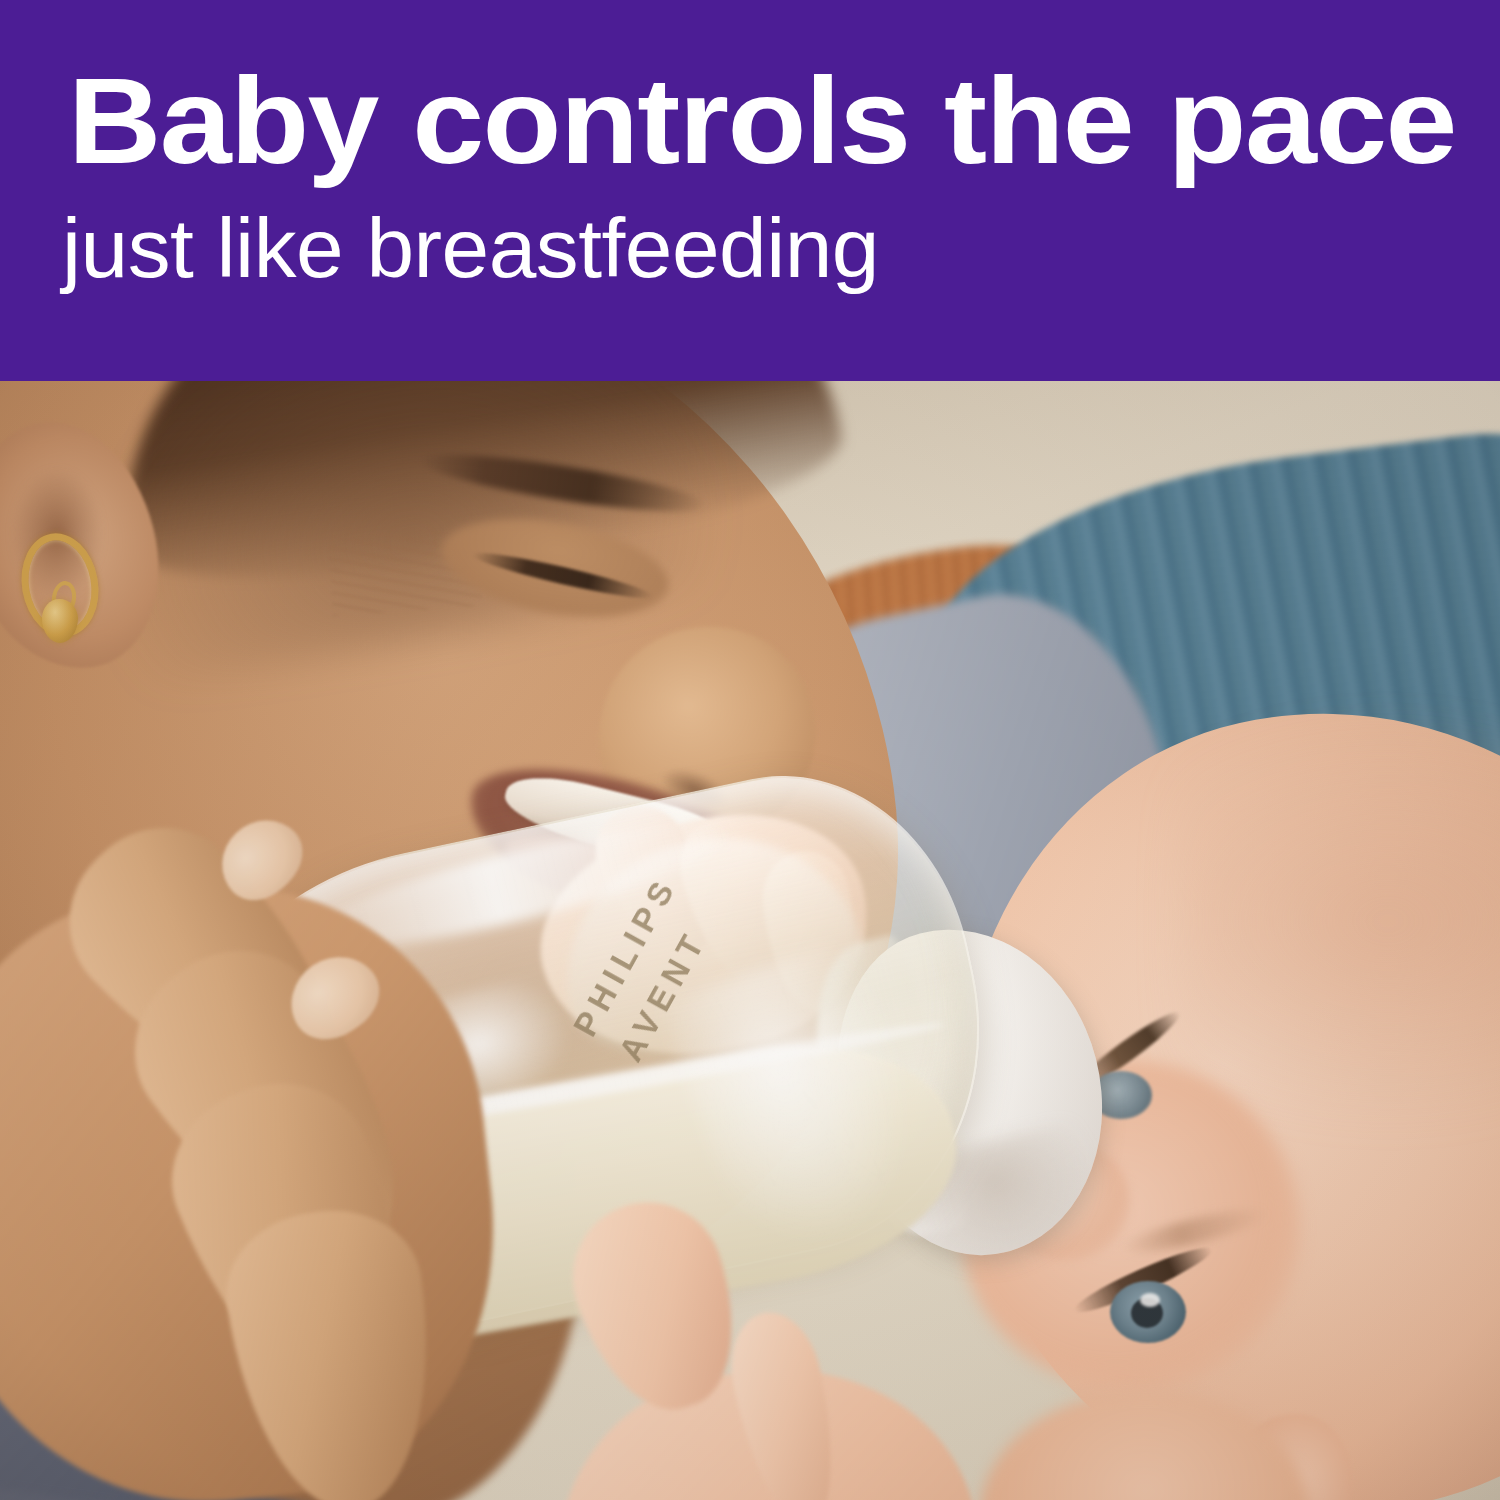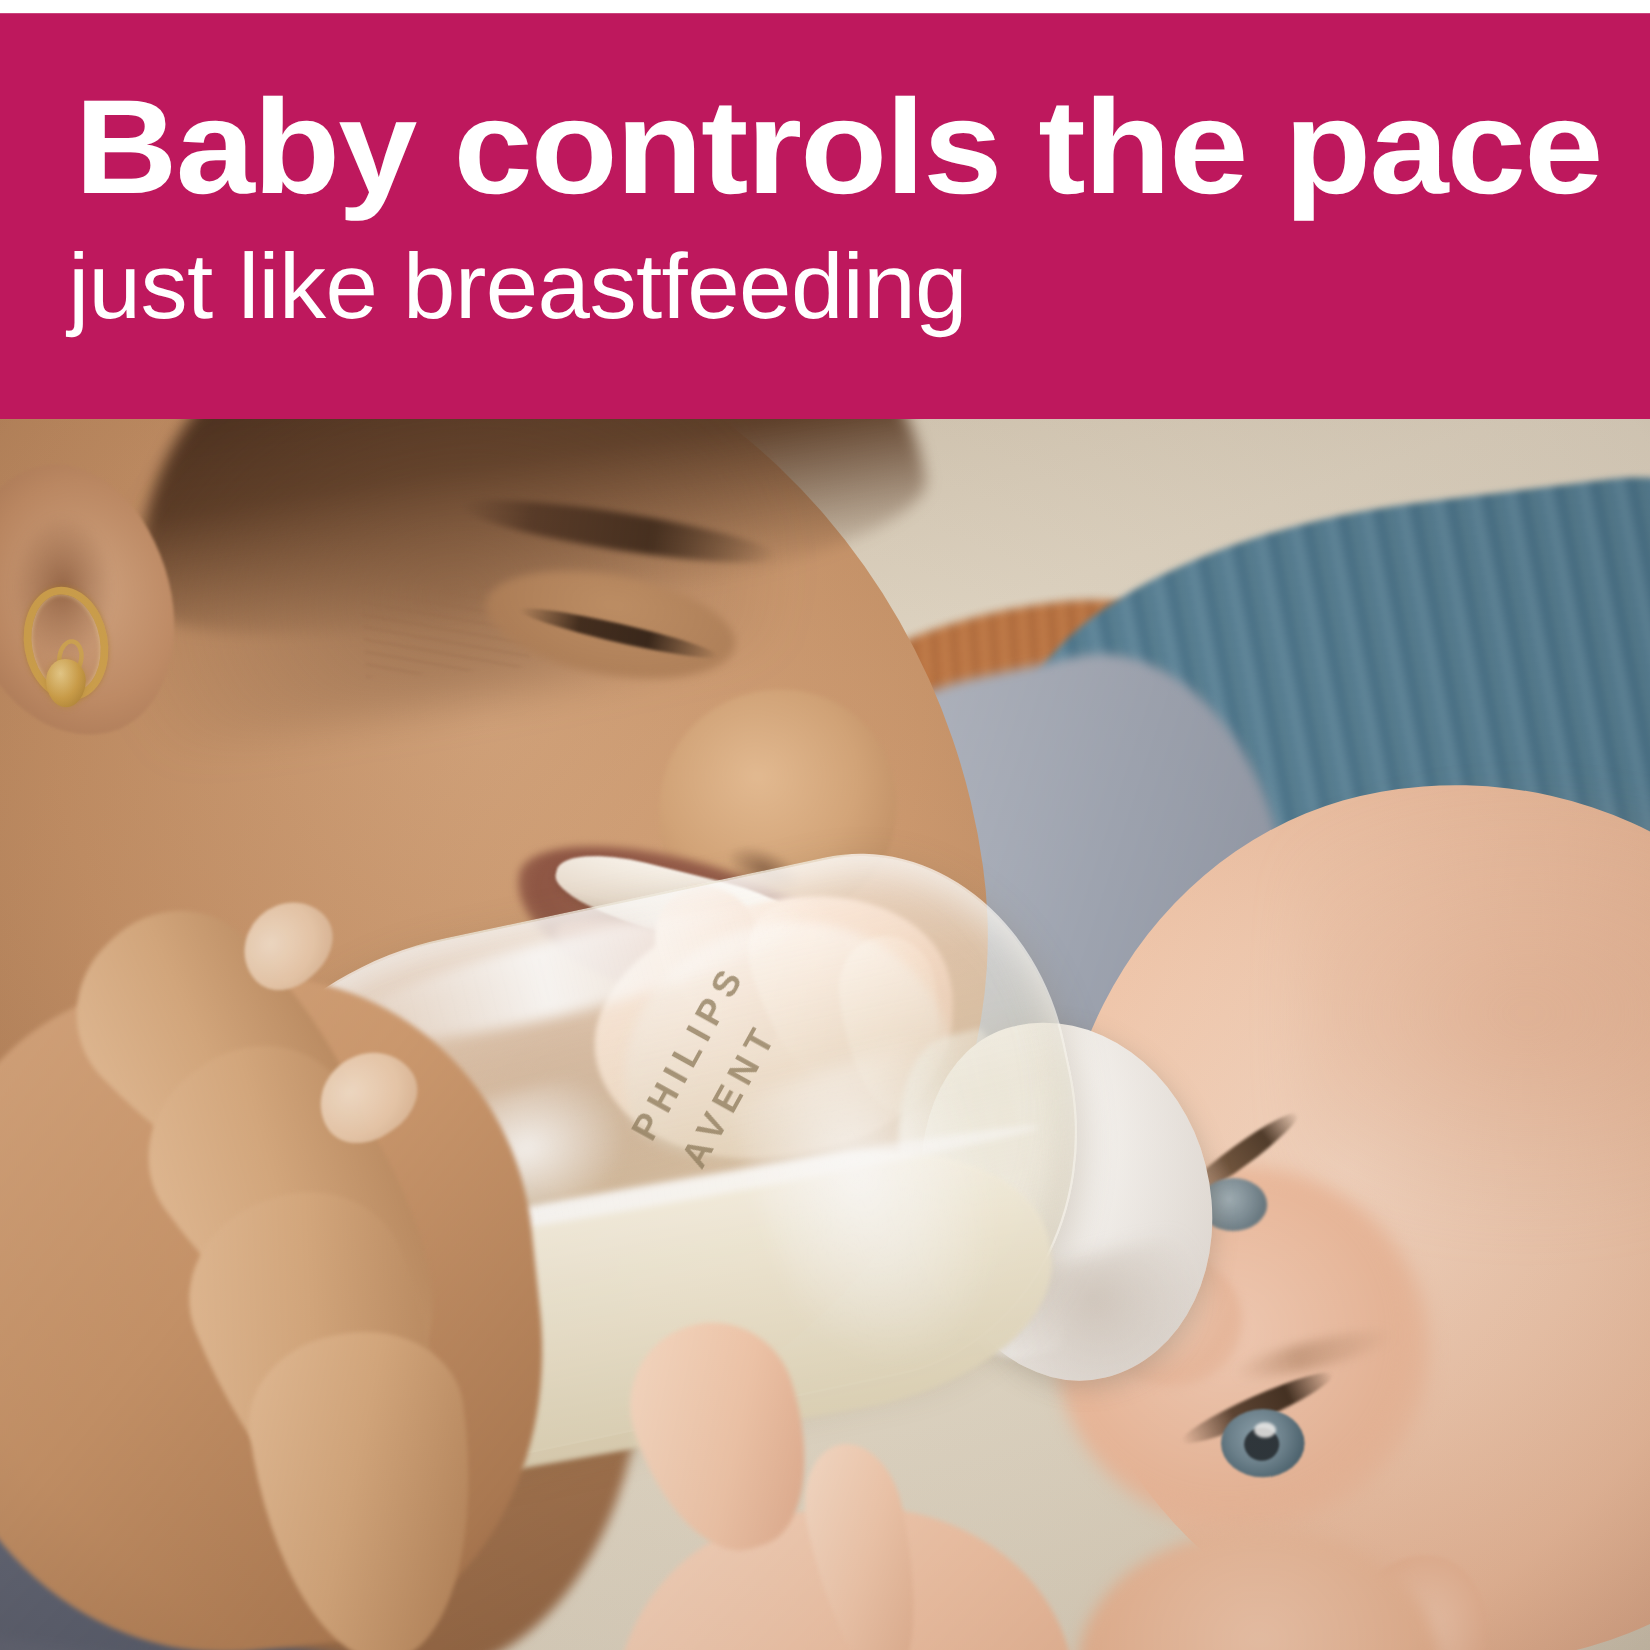--- a/index.html
+++ b/index.html
@@ -606,21 +606,21 @@
     background:
       radial-gradient(ellipse at 50% 42%, rgba(255,240,220,.08) 0%, rgba(70,46,28,.13) 86%, rgba(56,36,22,.2) 100%);
     pointer-events: none;
   }
 </style>
 </head>
 <body>
 
 <div id="ad-card">
 
-  <div id="header-banner" style="background: #be185d; margin-top: 12px;">
+  <div id="header-banner" style="background: #4c1d95;">
     <div id="headline">Baby controls the pace</div>
     <div id="subheadline">just like breastfeeding</div>
   </div>
 
   <div id="photo">
 
     <div class="layer" id="bg-wall"></div>
     <div class="layer" id="chair-back2"></div>
     <div class="layer" id="chair-back"></div>
     <div class="layer" id="blanket"></div>

